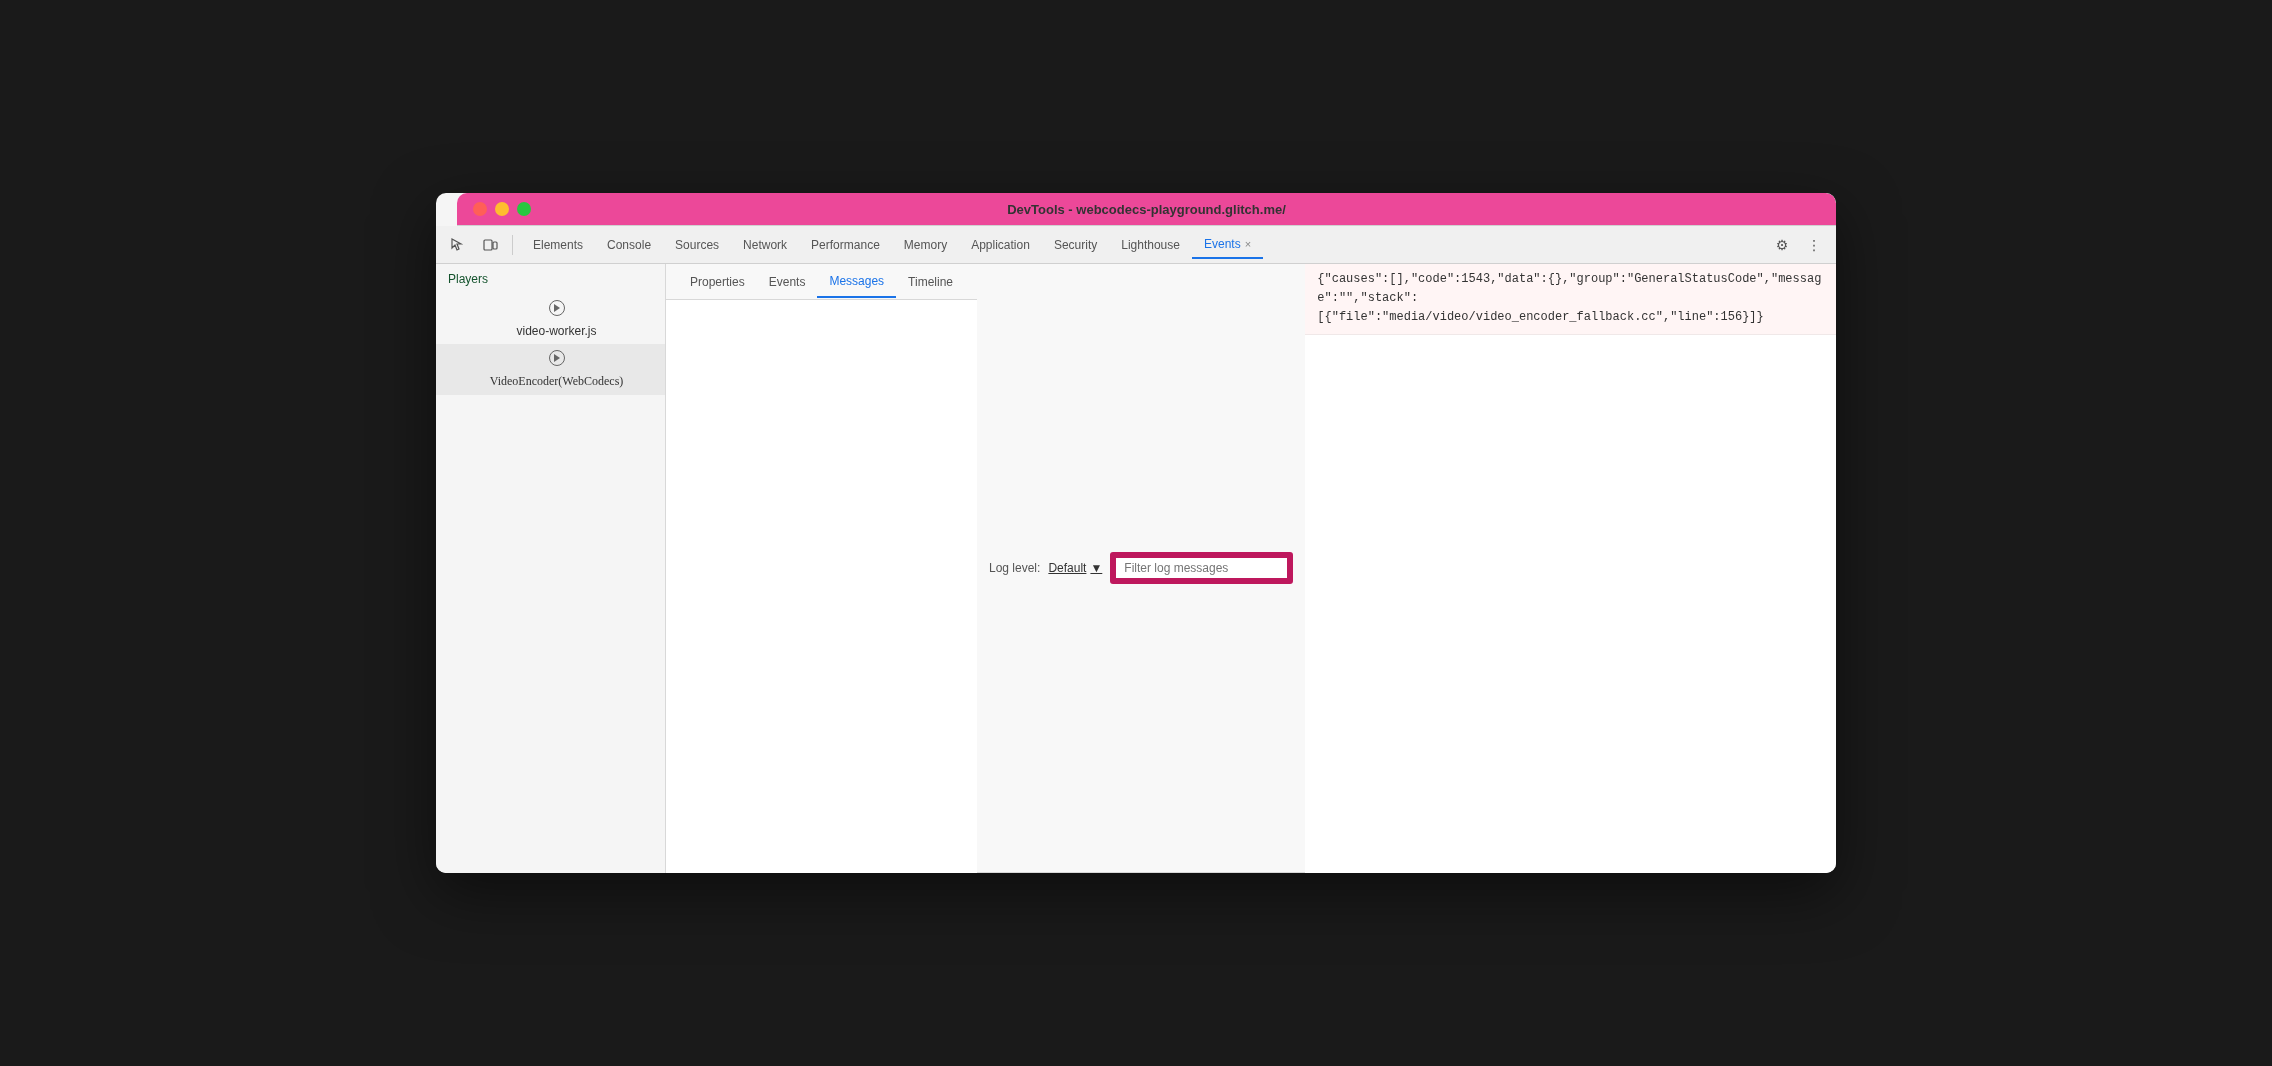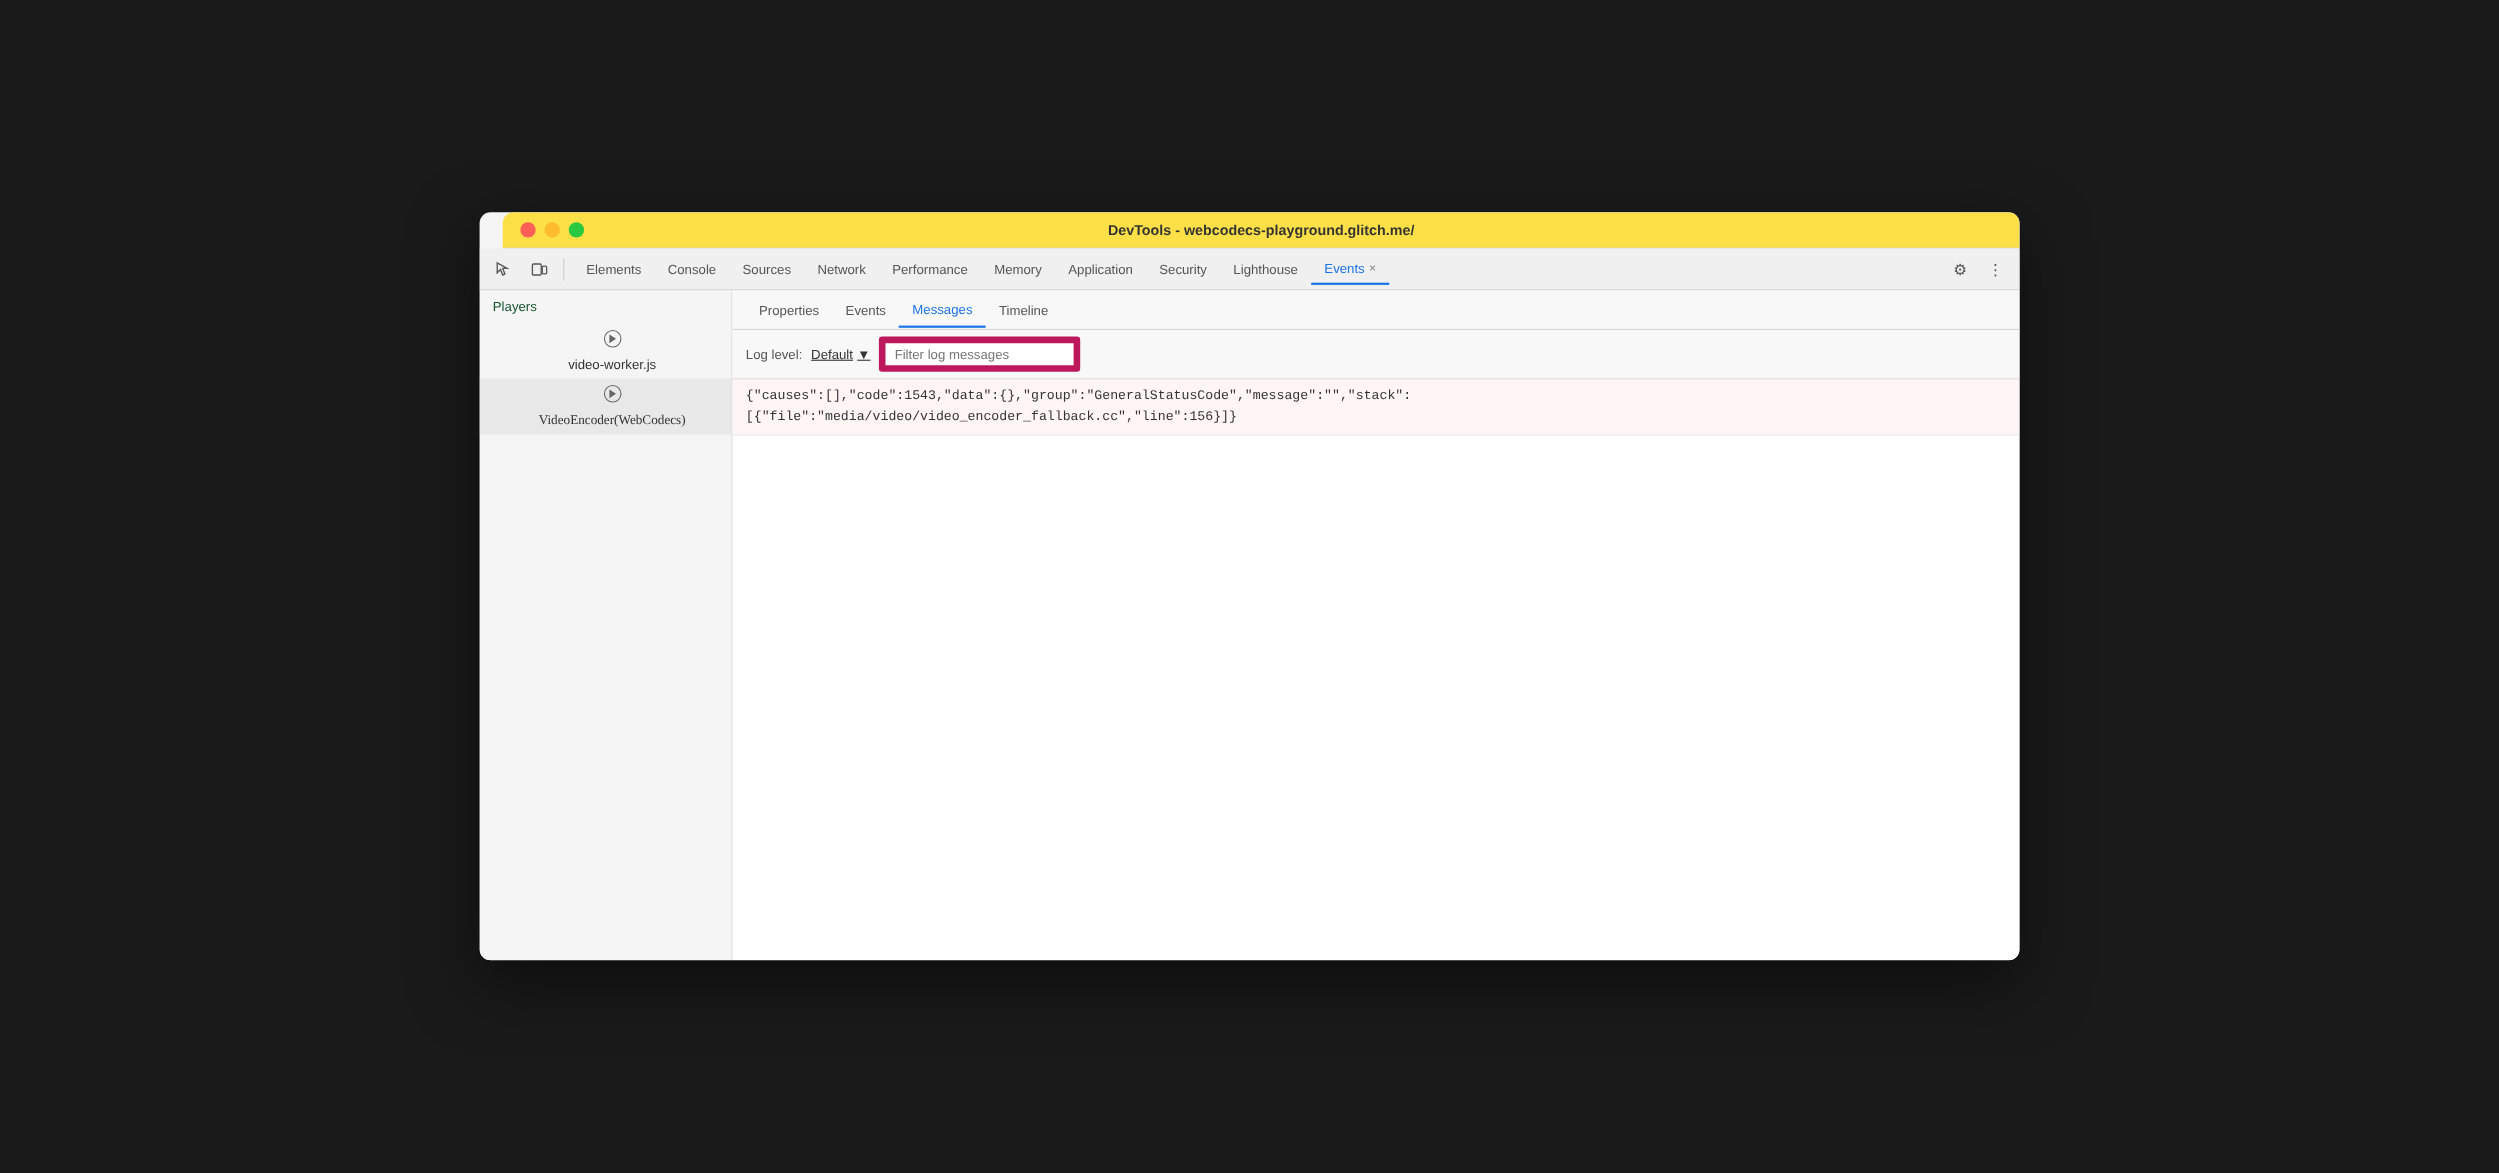--- a/index.html
+++ b/index.html
@@ -23,21 +23,21 @@
       background: #f5f5f5;
       border-radius: 10px;
       overflow: hidden;
       box-shadow: 0 20px 60px rgba(0,0,0,0.5);
       display: flex;
       flex-direction: column;
     }
 
     
     .title-bar {
-      background: #fde047;
+      background: #ec4899;
       height: 33px;
       display: flex;
       align-items: center;
       justify-content: center;
       position: relative;
       border-radius: 10px 10px 0 0;
       border-bottom: 1px solid #d0d0d0;
       margin-left: 21px;
     }
 
@@ -195,21 +195,21 @@
       border-top: 4px solid transparent;
       border-bottom: 4px solid transparent;
       border-left: 6px solid #666;
       margin-left: 1px;
     }
 
     
     .panel {
       flex: 1;
       display: flex;
-      flex-direction: column;
+      flex-direction: row;
       background: #fff;
     }
 
     .panel-tabs {
       display: flex;
       align-items: center;
       padding: 0 12px;
       background: #f8f8f8;
       border-bottom: 1px solid #d8d8d8;
       height: 36px;

